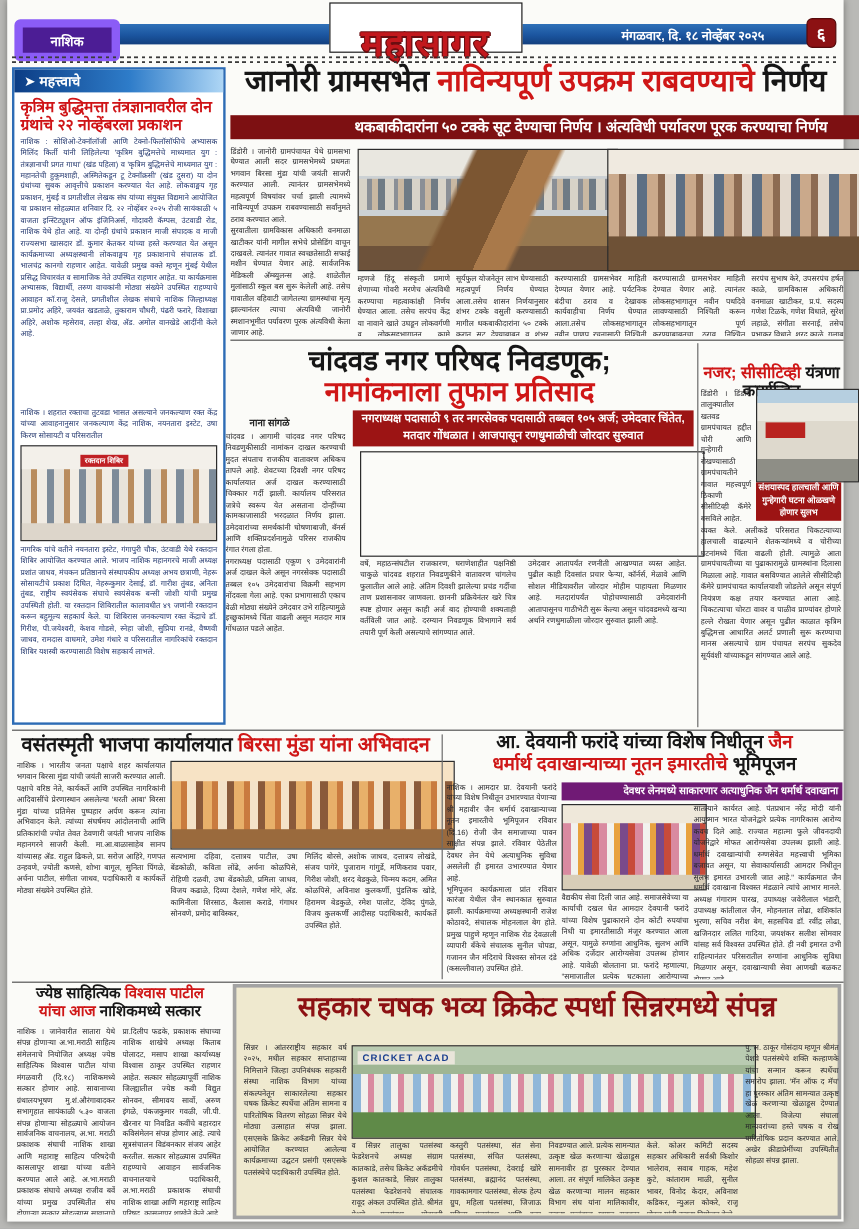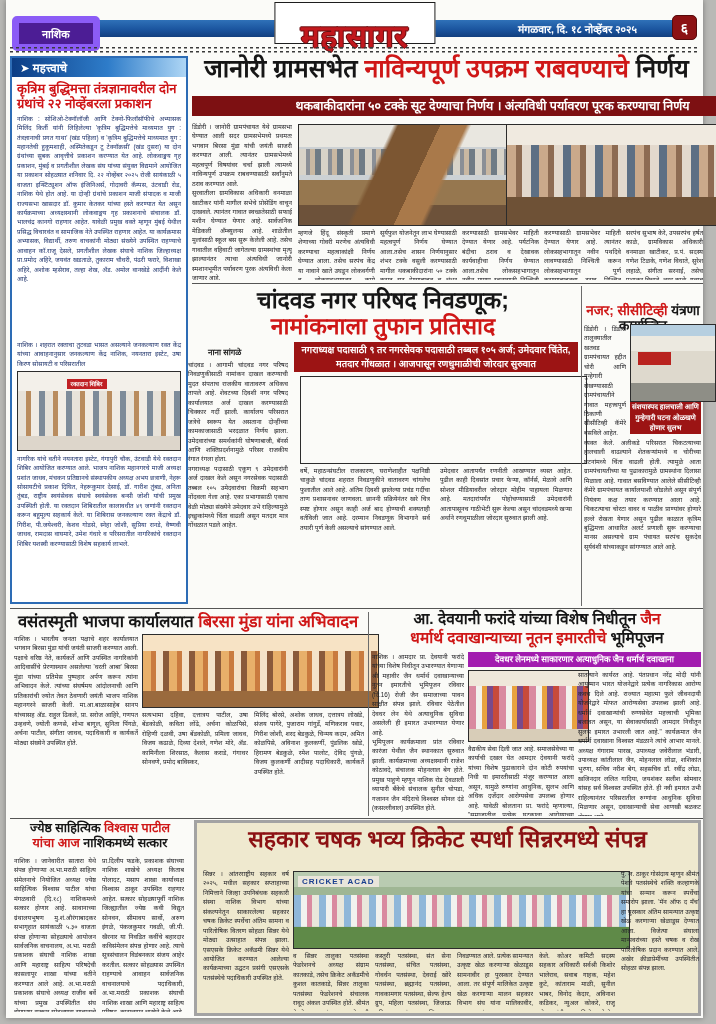--- a/index.html
+++ b/index.html
@@ -144,21 +144,21 @@
     <div class="ph ph-birsa" style="left:136px;top:634px;width:222px;height:72px;"></div>
     <div class="body-txt" style="position:absolute;left:136px;top:710px;width:106px;height:104px;">सत्यभामा दहिवा, दत्तात्रय पाटील, उषा बेंडकोळी, कविता लोंढे, अर्चना कोळपिसे, रोहिणी दळवी, उषा बेंडकोळी, प्रमिला जाधव, विजय कढाळे, दिव्या देशले, गणेश मोरे, ॲड. कामिनीला शिरसाठ, कैलास कराडे, गंगाधर सोनवणे, प्रमोद बाविस्कर,</div>
     <div class="body-txt" style="position:absolute;left:248px;top:710px;width:110px;height:104px;">मिलिंद बोरसे, अशोक जाधव, दत्तात्रय लोखंडे, संजय पागेरे, पुजाराम गांगुर्डे, मणिकराव पवार, गिरीश जोशी, शरद बेडकुळे, चिन्मय कदम, अमित कोळपिसे, अविनाश कुलकर्णी, पुंडलिक खोडे, हिरामण बेडकुळे, रमेश पालोट, देविद पुंगळे, विजय कुलकर्णी आदीसह पदाधिकारी, कार्यकर्ते उपस्थित होते.</div>
 
     <div class="vsep" style="left:362px;top:612px;height:204px;"></div>
 
     <div class="hl" style="position:absolute;left:366px;top:629px;width:330px;font-size:15.5px;"><span style="color: rgb(207, 23, 23);">धर्मार्थ दवाखान्याच्या नूतन इमारतीचे </span><span style="color: rgb(22, 22, 22);">भूमिपूजन</span></div>
     <div class="hl" style="position:absolute;left:366px;top:610px;width:330px;font-size:15.5px;"><span style="color: rgb(22, 22, 22);">आ. देवयानी फरांदे यांच्या विशेष निधीतून </span><span style="color: rgb(207, 23, 23);">जैन</span></div>
     <div class="body-txt" style="position:absolute;left:366px;top:652px;width:92px;height:164px;">नाशिक । आमदार प्रा. देवयानी फरांदे यांच्या विशेष निधीतून उभारण्यात येणाऱ्या श्री महावीर जैन धर्मार्थ दवाखान्याच्या नूतन इमारतीचे भूमिपूजन रविवार (दि.16) रोजी जैन समाजाच्या पावन साक्षीत संपन्न झाले. रविवार पेठेतील देवधर लेन येथे अत्याधुनिक सुविधा असलेली ही इमारत उभारण्यात येणार आहे.
 भूमिपूजन कार्यक्रमाला प्रांत रविवार कारंजा येथील जैन स्थानकात सुरुवात झाली. कार्यक्रमाच्या अध्यक्षस्थानी राजेश कोठावदे, संचालक मोहनलाल बेग होते. प्रमुख पाहुणे म्हणून नाशिक रोड देवळाली व्यापारी बँकेचे संचालक सुनील चोपडा, गजानन जैन मंदिराचे विश्वस्त सोनल दंडे (कसल्लीवाल) उपस्थित होते.</div>
-    <div class="redbar" style="position:absolute;left:462px;top:652px;width:233px;height:15px;font-size:8.5px;line-height:15px;background:#a21caf;">देवधर लेनमध्ये साकारणार अत्याधुनिक जैन धर्मार्थ दवाखाना</div>
+    <div class="redbar" style="position:absolute;left:462px;top:652px;width:186px;height:15px;font-size:8.5px;line-height:15px;background:#701a75;padding-left:48px;">देवधर लेनमध्ये साकारणार अत्याधुनिक जैन धर्मार्थ दवाखाना</div>
     <div class="ph ph-jain" style="left:462px;top:670px;width:106px;height:70px;"></div>
     <div class="body-txt" style="position:absolute;left:462px;top:744px;width:106px;height:72px;">वैद्यकीय सेवा दिली जात आहे. समाजसेवेच्या या कार्याची दखल घेत आमदार देवयानी फरांदे यांच्या विशेष पुढाकाराने दोन कोटी रुपयांचा निधी या इमारतीसाठी मंजूर करण्यात आला असून, यामुळे रुग्णांना आधुनिक, सुलभ आणि अधिक दर्जेदार आरोग्यसेवा उपलब्ध होणार आहे. यावेळी बोलताना प्रा. फरांदे म्हणाल्या, "समाजातील प्रत्येक घटकाला आरोग्याच्या निधीची, पायाभूत केंद्र आणि दान्य सरकार</div>
     <div class="body-txt" style="position:absolute;left:572px;top:670px;width:123px;height:146px;">सातत्याने कार्यरत आहे. पंतप्रधान नरेंद्र मोदी यांनी आयुष्मान भारत योजनेद्वारे प्रत्येक नागरिकास आरोग्य कवच दिले आहे. राज्यात महात्मा फुले जीवनदायी योजनेद्वारे मोफत आरोग्यसेवा उपलब्ध झाली आहे. धर्मार्थ दवाखान्यांची रुग्णसेवेत महत्त्वाची भूमिका बजावत असून, या सेवाकार्यासाठी आमदार निधीतून सुलभ इमारत उभारली जात आहे." कार्यक्रमात जैन धर्मार्थ दवाखाना विश्वस्त मंडळाने त्यांचे आभार मानले. अध्यक्ष गंगाराम पारख, उपाध्यक्ष जवेरीलाल भंडारी, उपाध्यक्ष कांतीलाल जैन, मोहनलाल लोढा, शशिकांत भुरणा, सचिव नरीश बेग, सहसचिव डॉ. रवींद्र लोढा, खजिनदार ललित गादिया, जयशंकर सलीश सोमवार यांसह सर्व विश्वस्त उपस्थित होते. ही नवी इमारत उभी राहिल्यानंतर परिसरातील रुग्णांना आधुनिक सुविधा मिळणार असून, दवाखान्याची सेवा आणखी बळकट होणार आहे.</div>
 
     <div class="hsep" style="left:4px;width:693px;top:818px;"></div>
 
     <div class="hl" style="position:absolute;left:4px;top:822px;width:180px;font-size:12.5px;"><span style="color: rgb(22, 22, 22);">ज्येष्ठ साहित्यिक </span><span style="color: rgb(207, 23, 23);">विश्वास पाटील</span></div>
     <div class="hl" style="position:absolute;left:4px;top:837px;width:180px;font-size:12.5px;"><span style="color: rgb(207, 23, 23);">यांचा आज</span><span style="color: rgb(22, 22, 22);"> नाशिकमध्ये सत्कार</span></div>
     <div class="body-txt" style="position:absolute;left:8px;top:856px;width:82px;height:156px;">नाशिक । जानेवारीत सातारा येथे संपन्न होणाऱ्या अ.भा.मराठी साहित्य संमेलनाचे नियोजित अध्यक्ष ज्येष्ठ साहित्यिक विश्वास पाटील यांचा मंगळवारी (दि.१८) नाशिकमध्ये सत्कार होणार आहे. सावानाच्या ग्रंथालयभूषण मु.शं.औरंगाबादकर सभागृहात सायंकाळी ५.३० वाजता संपन्न होणाऱ्या सोहळ्याचे आयोजन सार्वजनिक वाचनालय, अ.भा. मराठी प्रकाशक संघाची नाशिक शाखा आणि महाराष्ट्र साहित्य परिषदेची कासलापूर शाखा यांच्या वतीने करण्यात आले आहे. अ.भा.मराठी प्रकाशक संघाचे अध्यक्ष राजीव बर्वे यांच्या प्रमुख उपस्थितीत संघ होणाऱ्या सत्कार सोहळ्यास सावानाचे अध्यक्ष</div>
     <div class="body-txt" style="position:absolute;left:96px;top:856px;width:82px;height:156px;">प्रा.दिलीप फडके, प्रकाशक संघाच्या नाशिक शाखेचे अध्यक्ष किताब पोलादट, मसाप शाखा कार्याध्यक्ष विश्वास ठाकूर उपस्थित राहणार आहेत. सत्कार सोहळ्यापूर्वी नाशिक जिल्ह्यातील ज्येष्ठ कवी विद्युत सोनवन, सीमावय सार्वो, अरुण इंगळे, पंकजकुमार गवळी, जी.पी. खैरनार या निवडित कवींचे बहारदार कविसंमेलन संपन्न होणार आहे. त्याचे सूत्रसंचालन विडंबनकार संजय आहेर करतील. सत्कार सोहळ्यास उपस्थित राहण्याचे आवाहन सार्वजनिक वाचनालयाचे पदाधिकारी, अ.भा.मराठी प्रकाशक संघाची नाशिक शाखा आणि महाराष्ट्र साहित्य परिषद, कासलापूर शाखेने केले आहे.</div>

